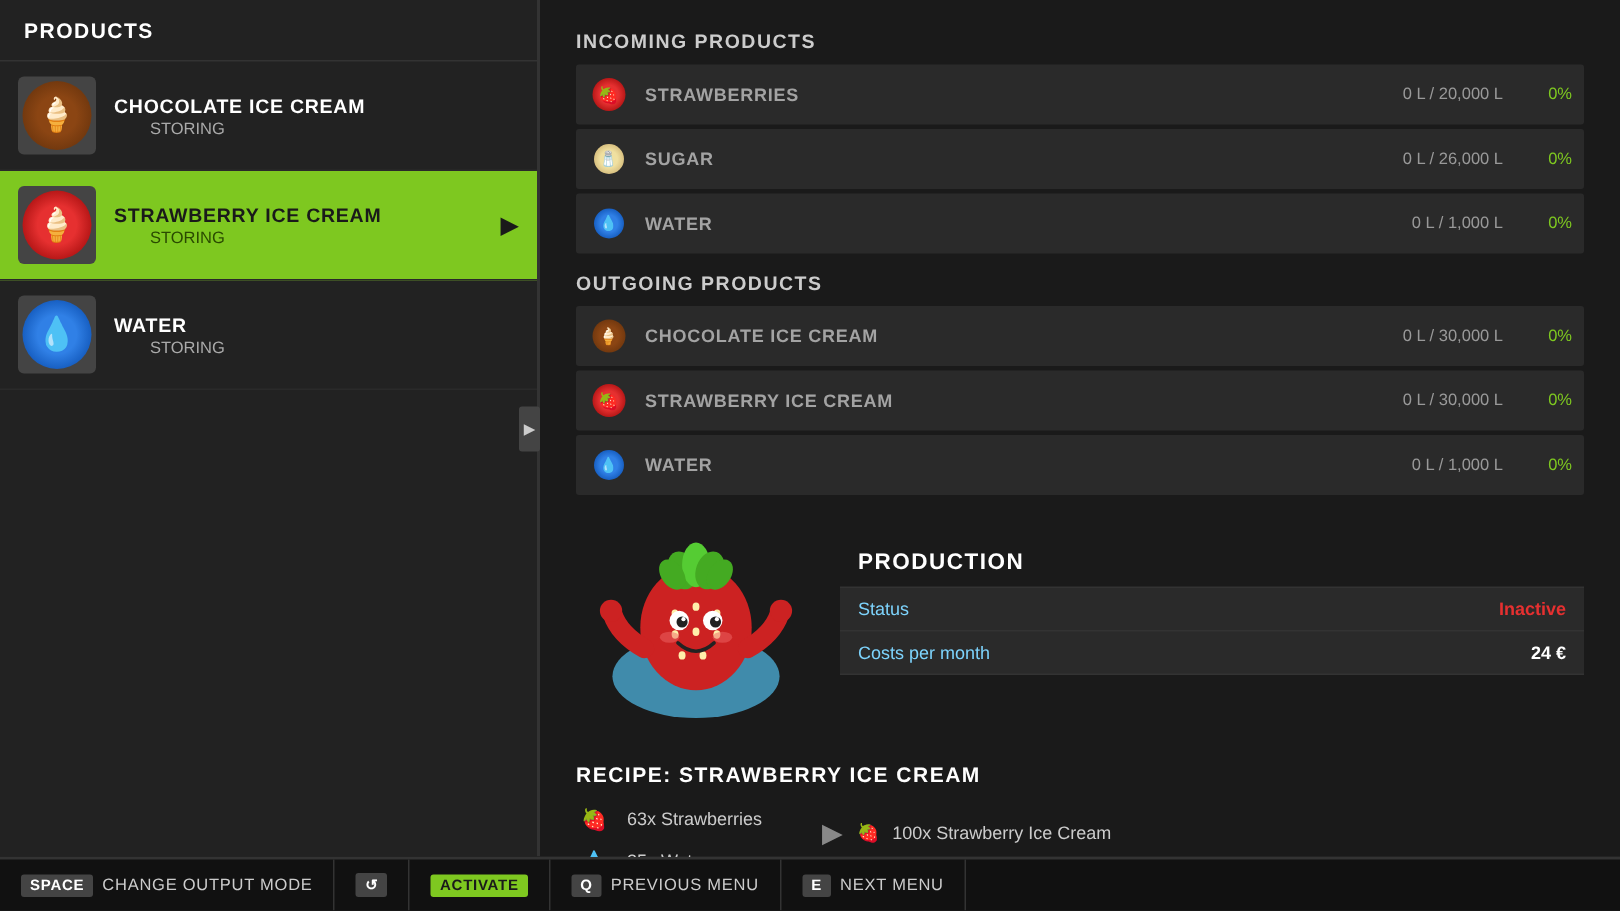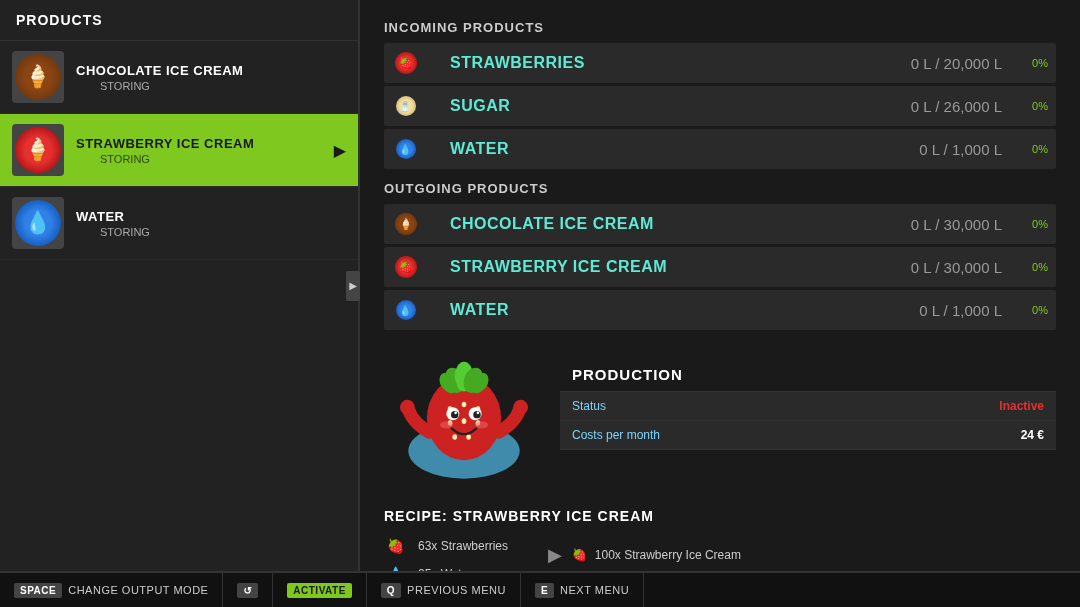--- a/index.html
+++ b/index.html
@@ -182,29 +182,28 @@
       margin-right: 10px;
       flex-shrink: 0;
       display: flex;
       align-items: center;
       justify-content: center;
       font-size: 16px;
     }
 
     .product-row .prod-name {
       flex: 1;
-      font-size: 16px;
-      font-weight: bold;
-      color: #5eead4;
+      font-size: 12px;
+      font-weight: bold;
+      color: #a3a3a3;
       letter-spacing: 0.5px;
-      margin-left: 20px;
     }
 
     .product-row .prod-amount {
-      font-size: 15px;
+      font-size: 11px;
       color: #999;
       margin-right: 16px;
     }
 
     .product-row .prod-pct {
       font-size: 11px;
       color: #7ec820;
       min-width: 30px;
       text-align: right;
     }

